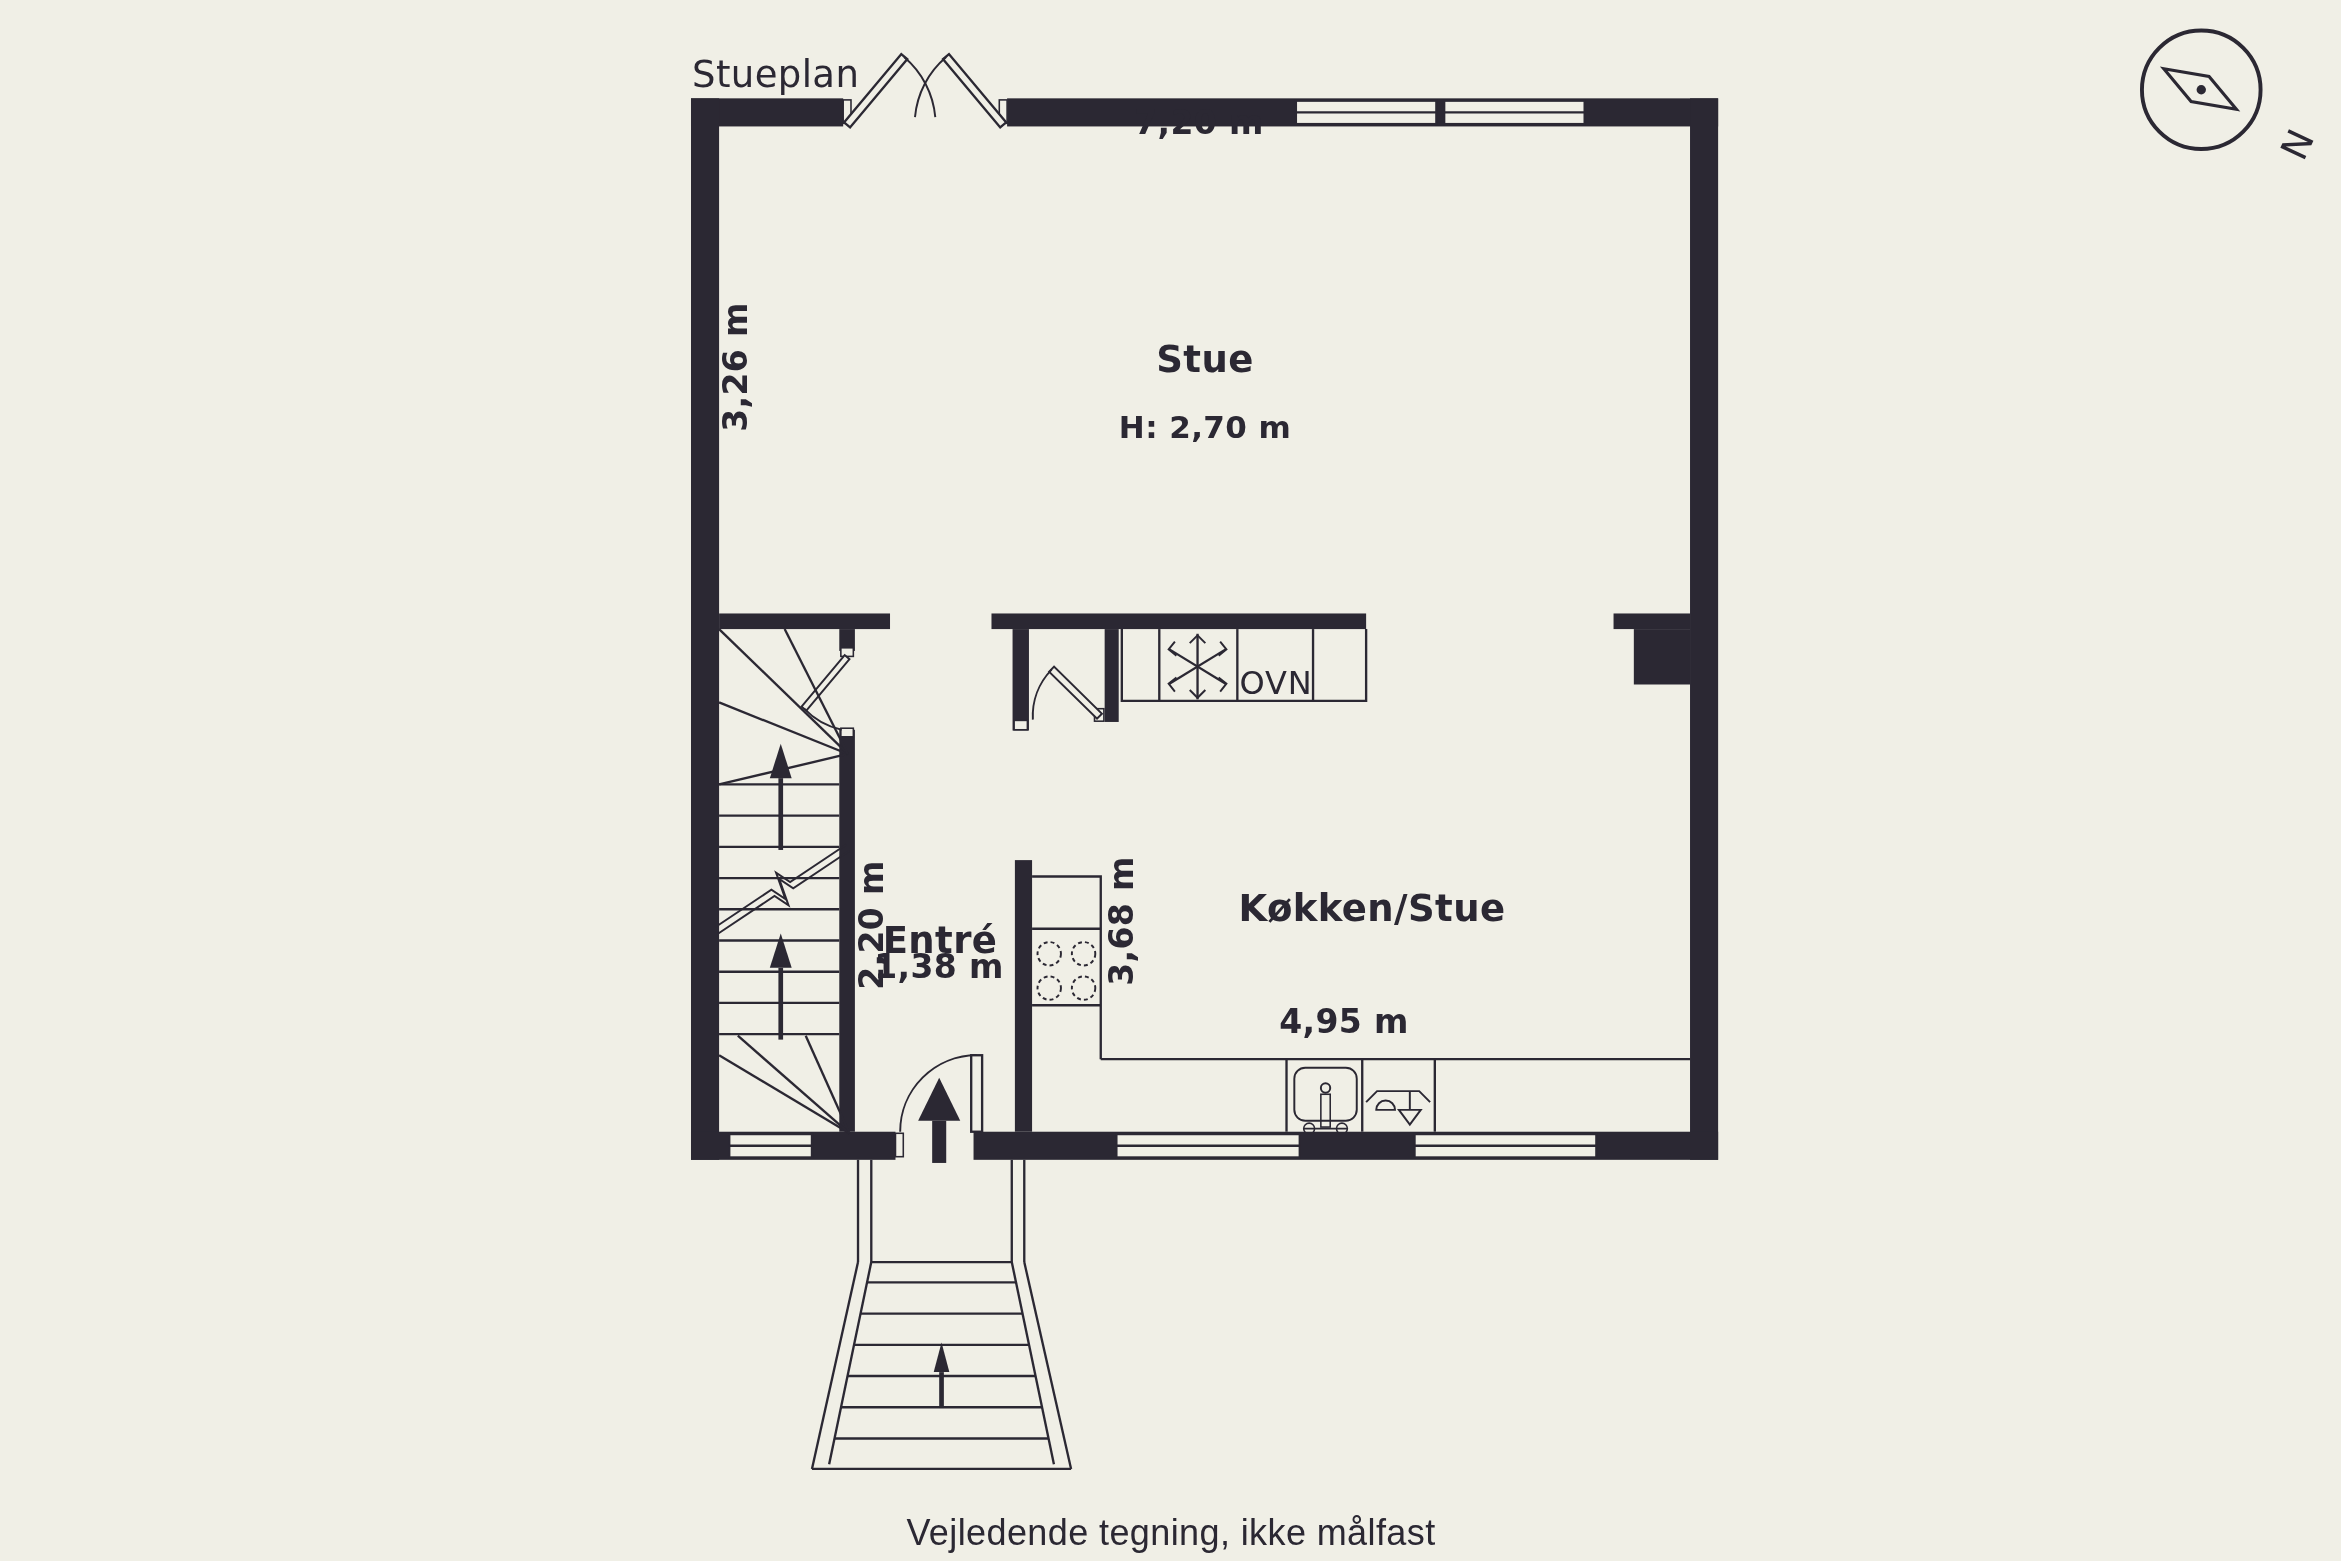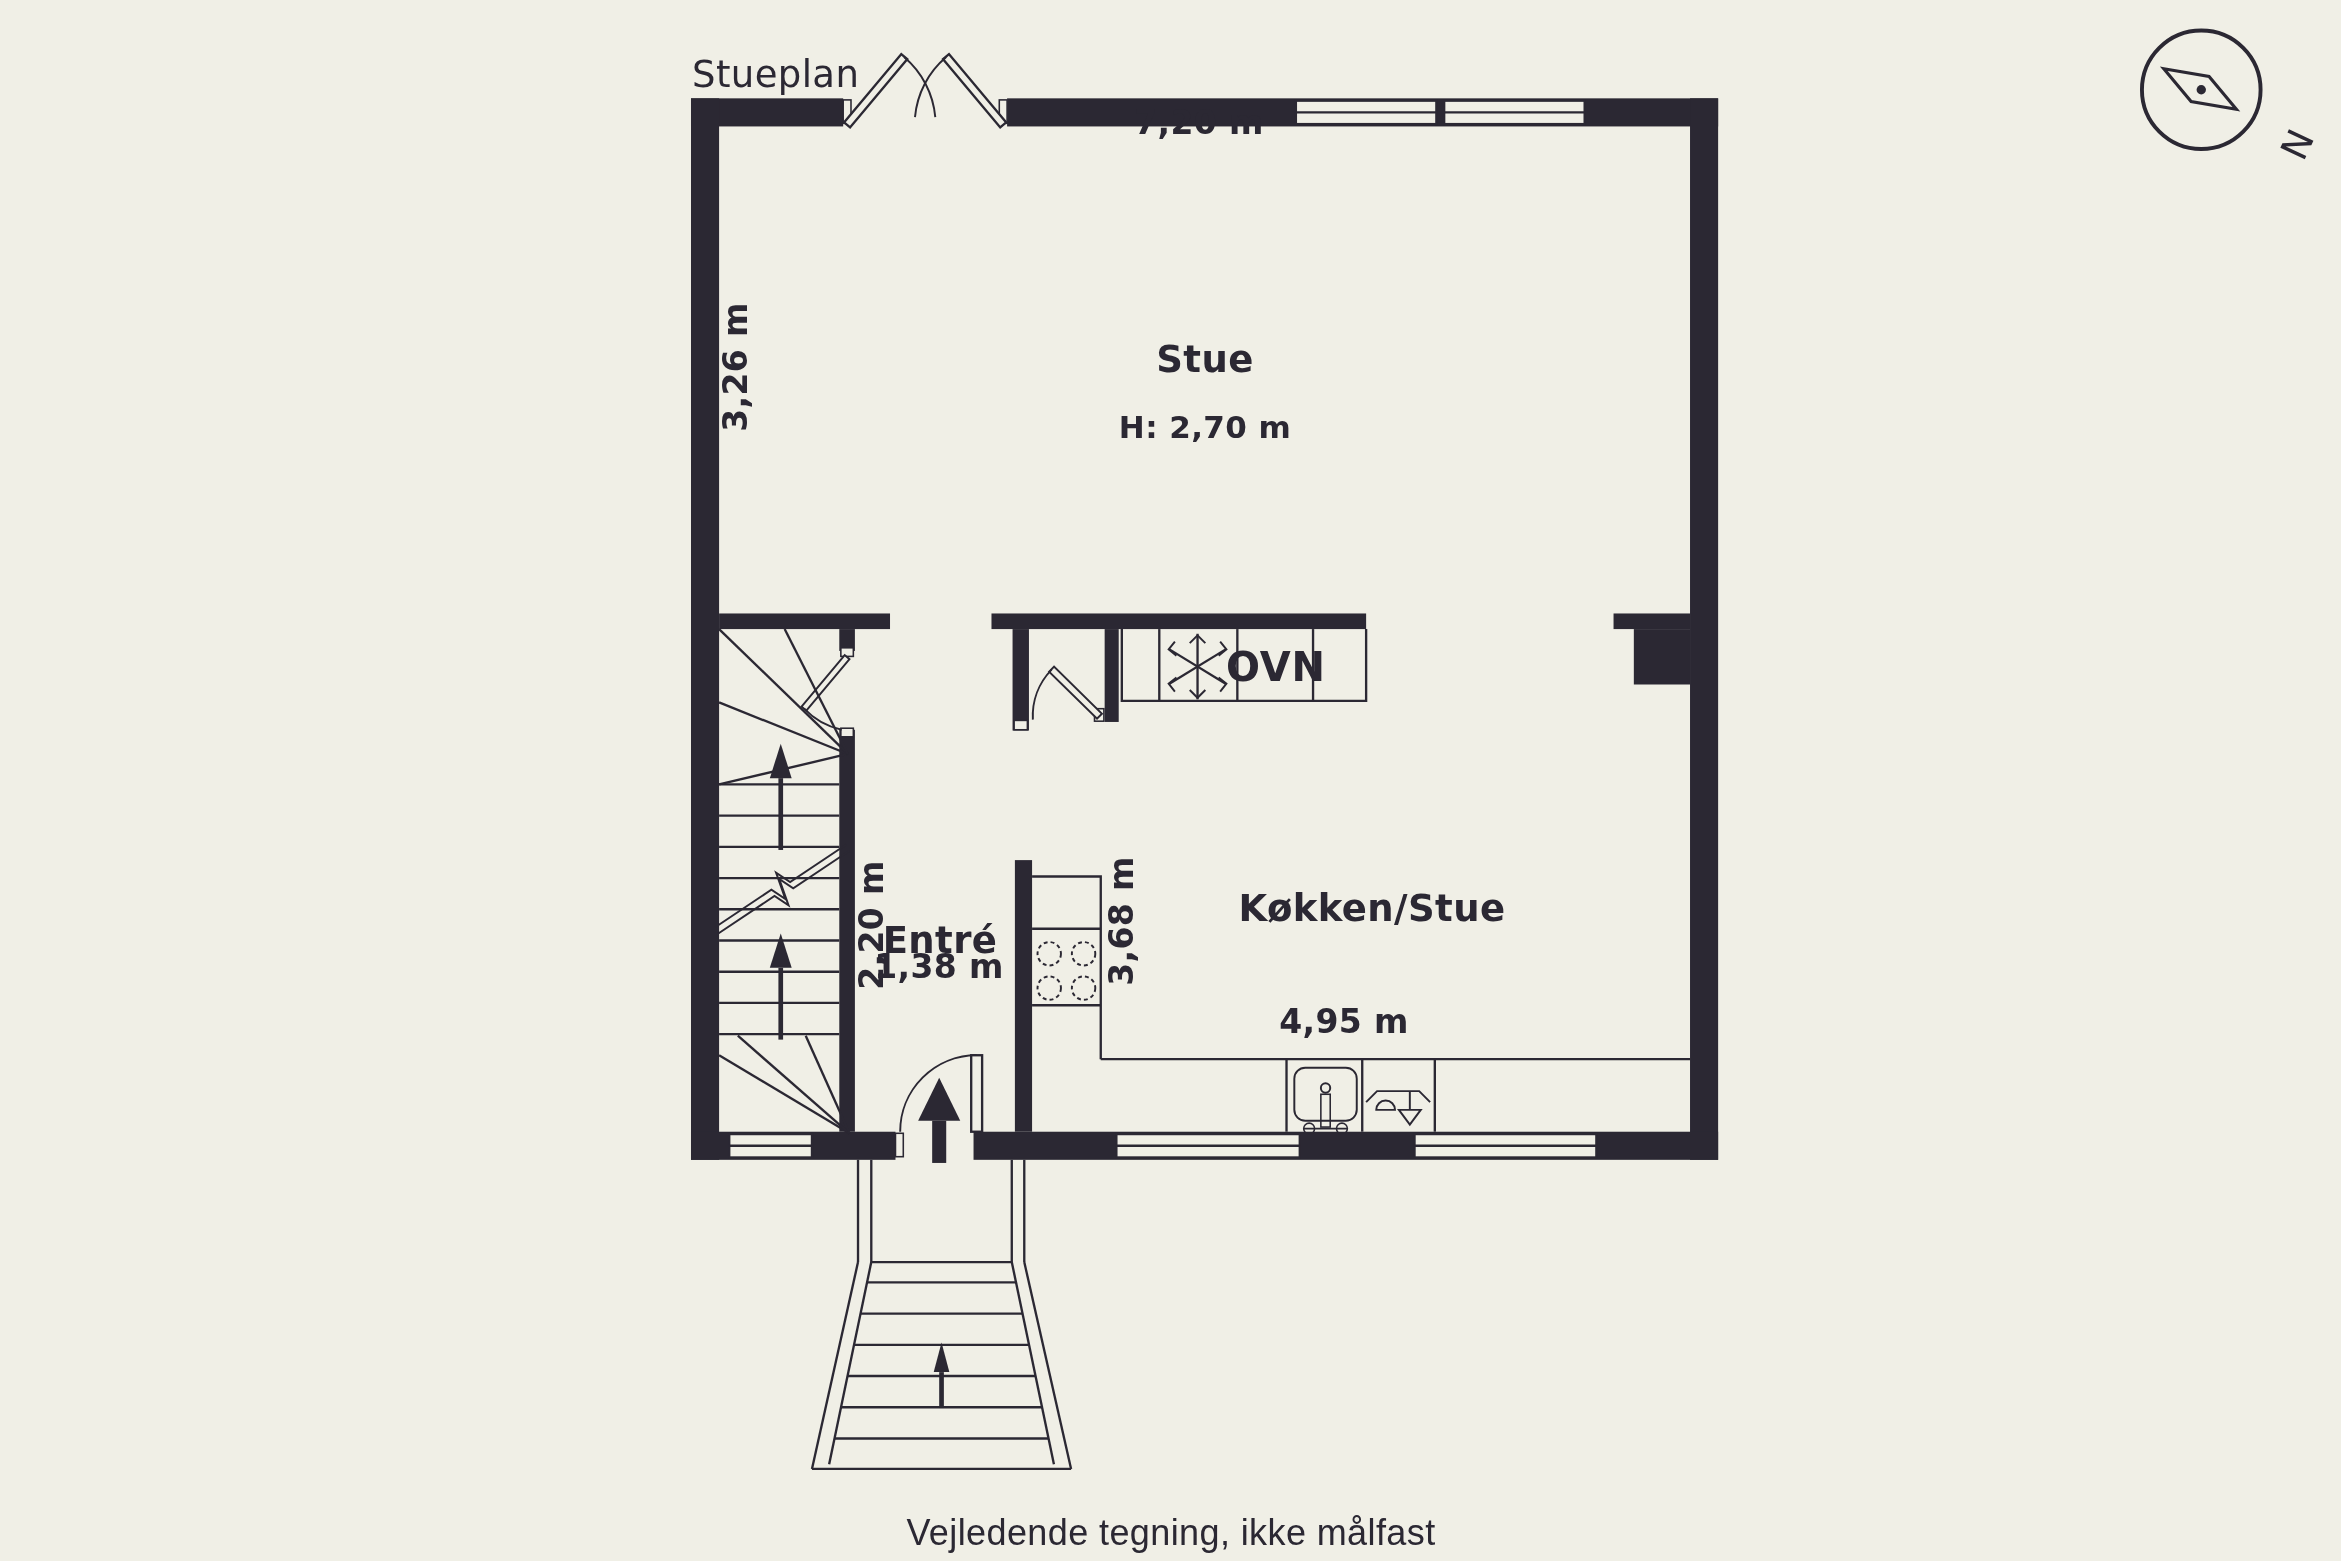--- a/index.html
+++ b/index.html
@@ -18,21 +18,21 @@
     white-space:nowrap;
     color:#2b2833;
     font-weight:600;
     letter-spacing:0.4px;
   }
   .lbl.rot{transform:translate(-50%,-50%) rotate(-90deg);}
   .title{font-size:37px;transform:none;font-weight:400;}
   .room{font-size:37px;margin-top:6px;}
   .dim{font-size:33px;}
   .subnote{font-size:31px;}
-  .oven{font-size:40px;font-weight:700;letter-spacing:0.8px;}
+  .oven{font-size:32px;font-weight:400;letter-spacing:0.8px;margin-top:16px;}
   .footer{
     font-family:"Liberation Sans","DejaVu Sans",sans-serif;
     font-weight:400;font-size:36px;letter-spacing:0.4px;margin-top:12px;
   }
   .north{font-size:37px;font-weight:500;transform:translate(-50%,-50%) rotate(115deg);}
 </style>
 </head>
 <body>
 
 <svg id="plan" width="2342" height="1561" viewBox="0 0 3000 2000">

